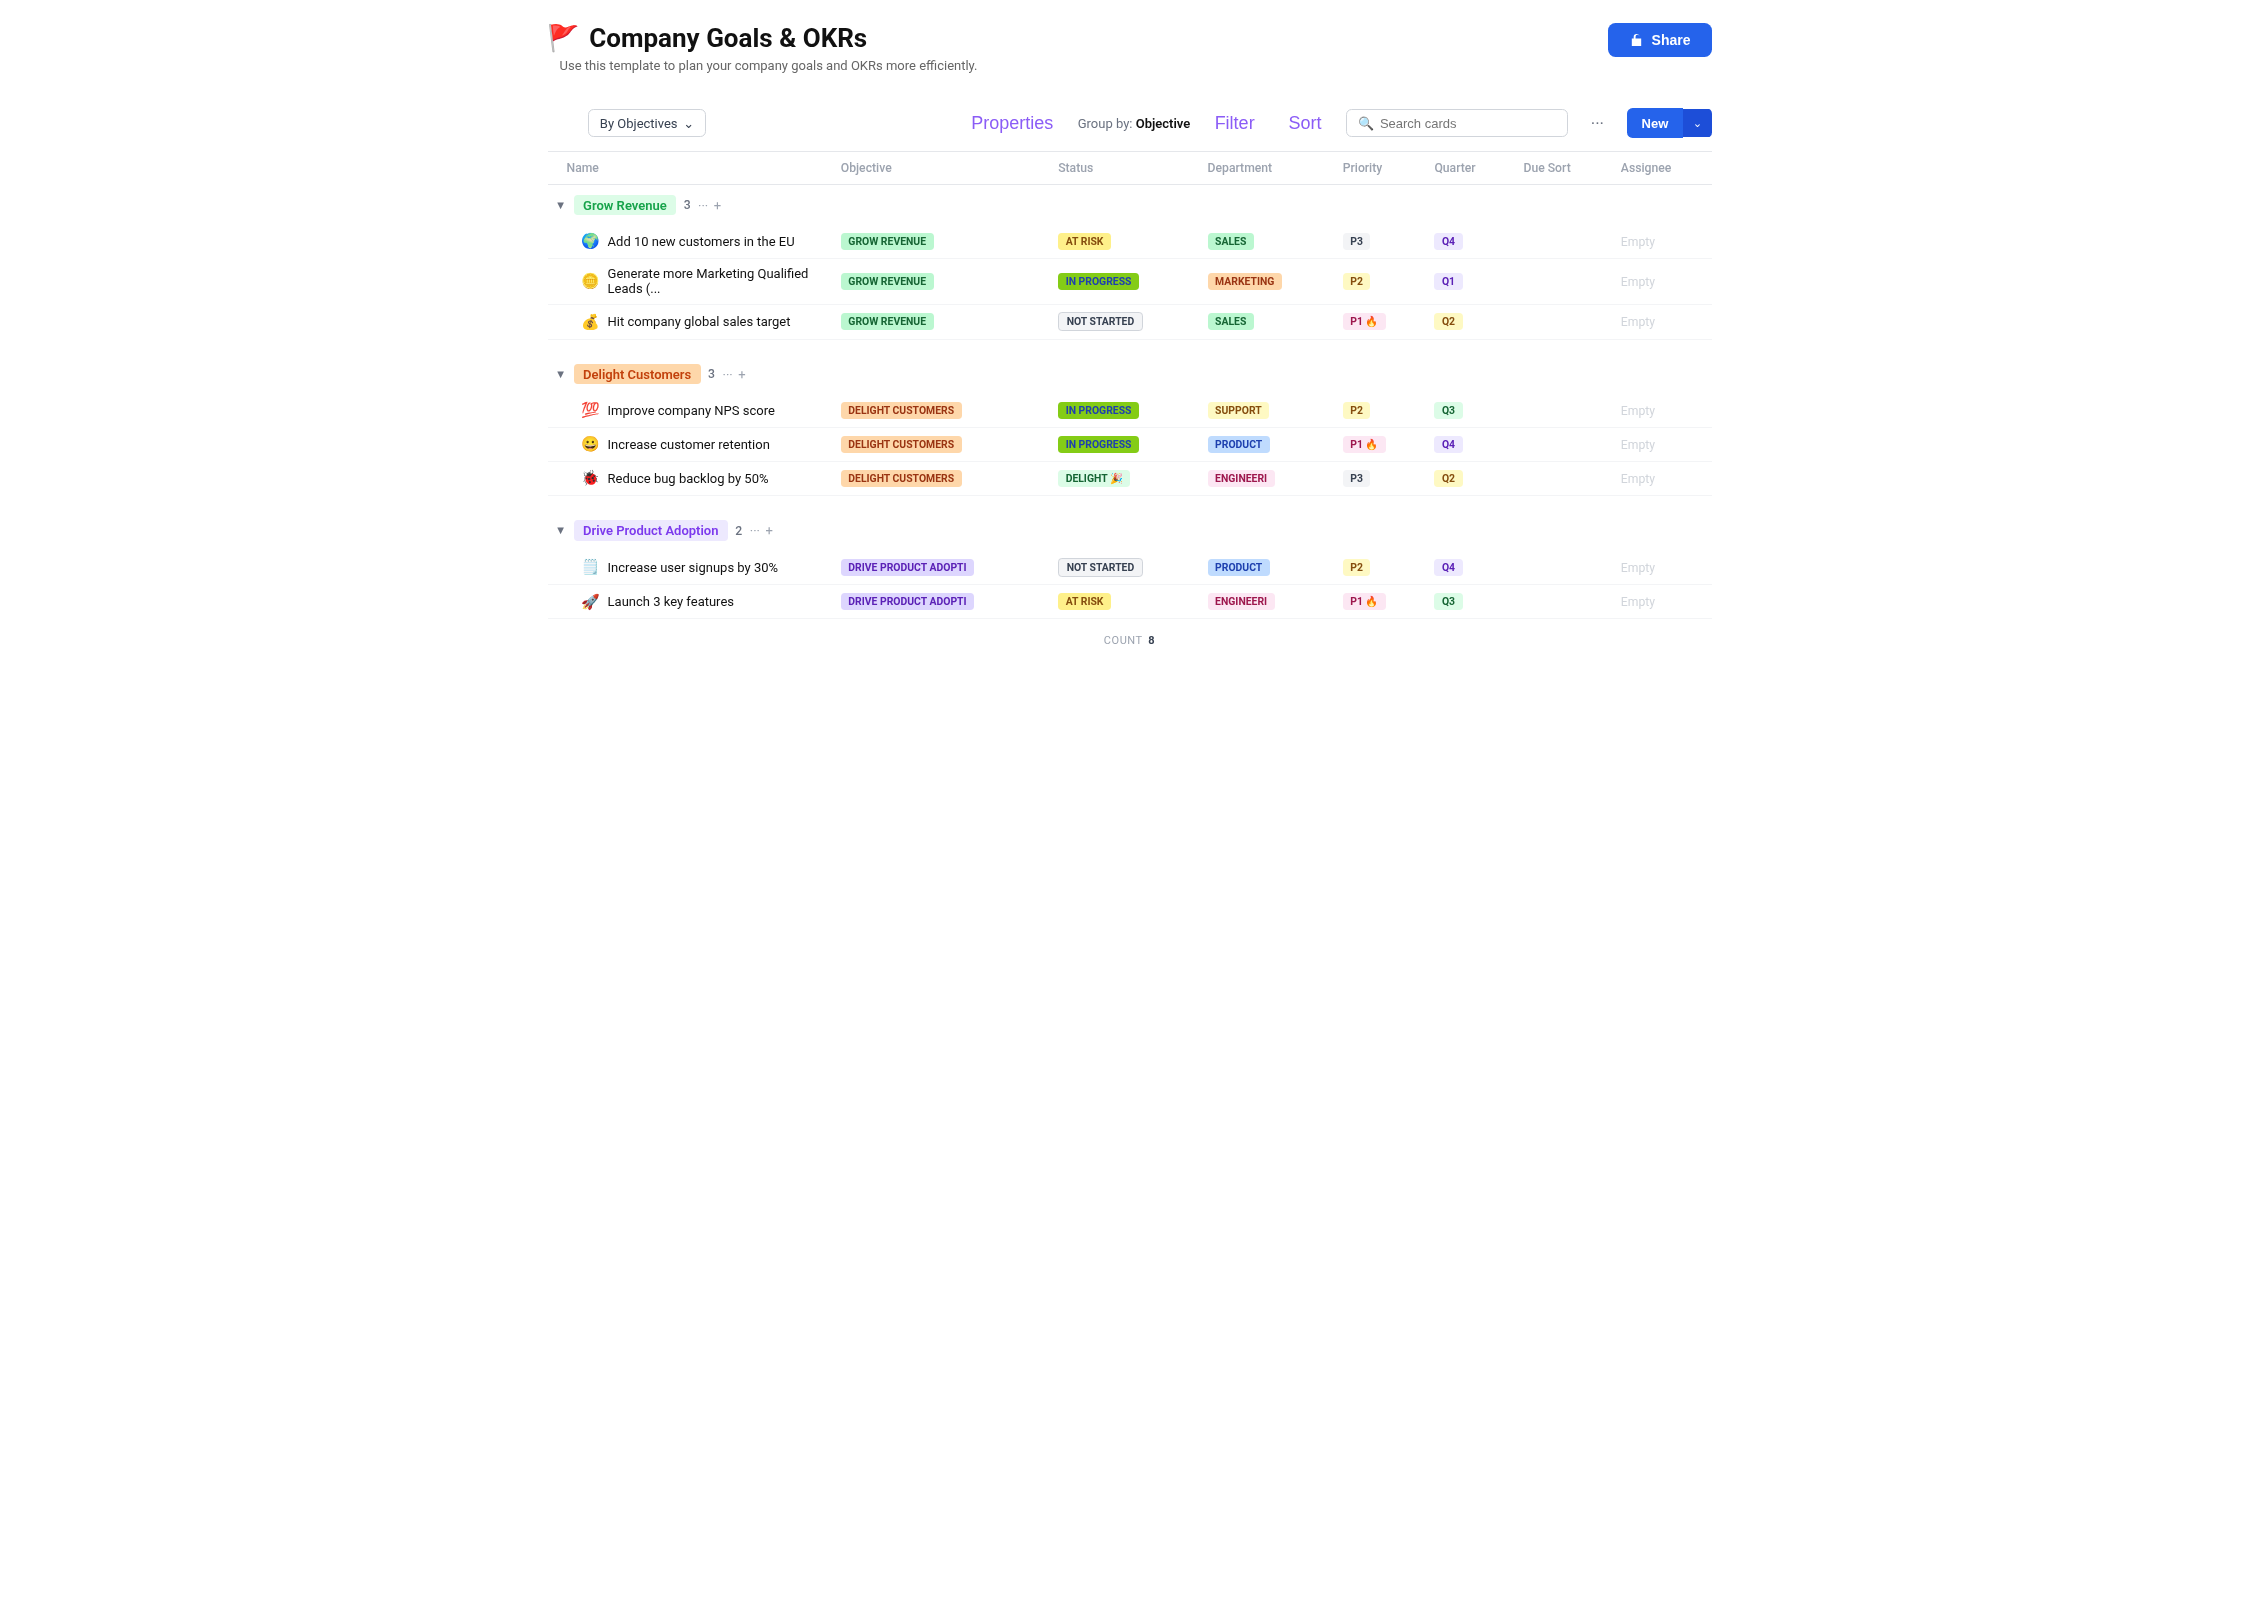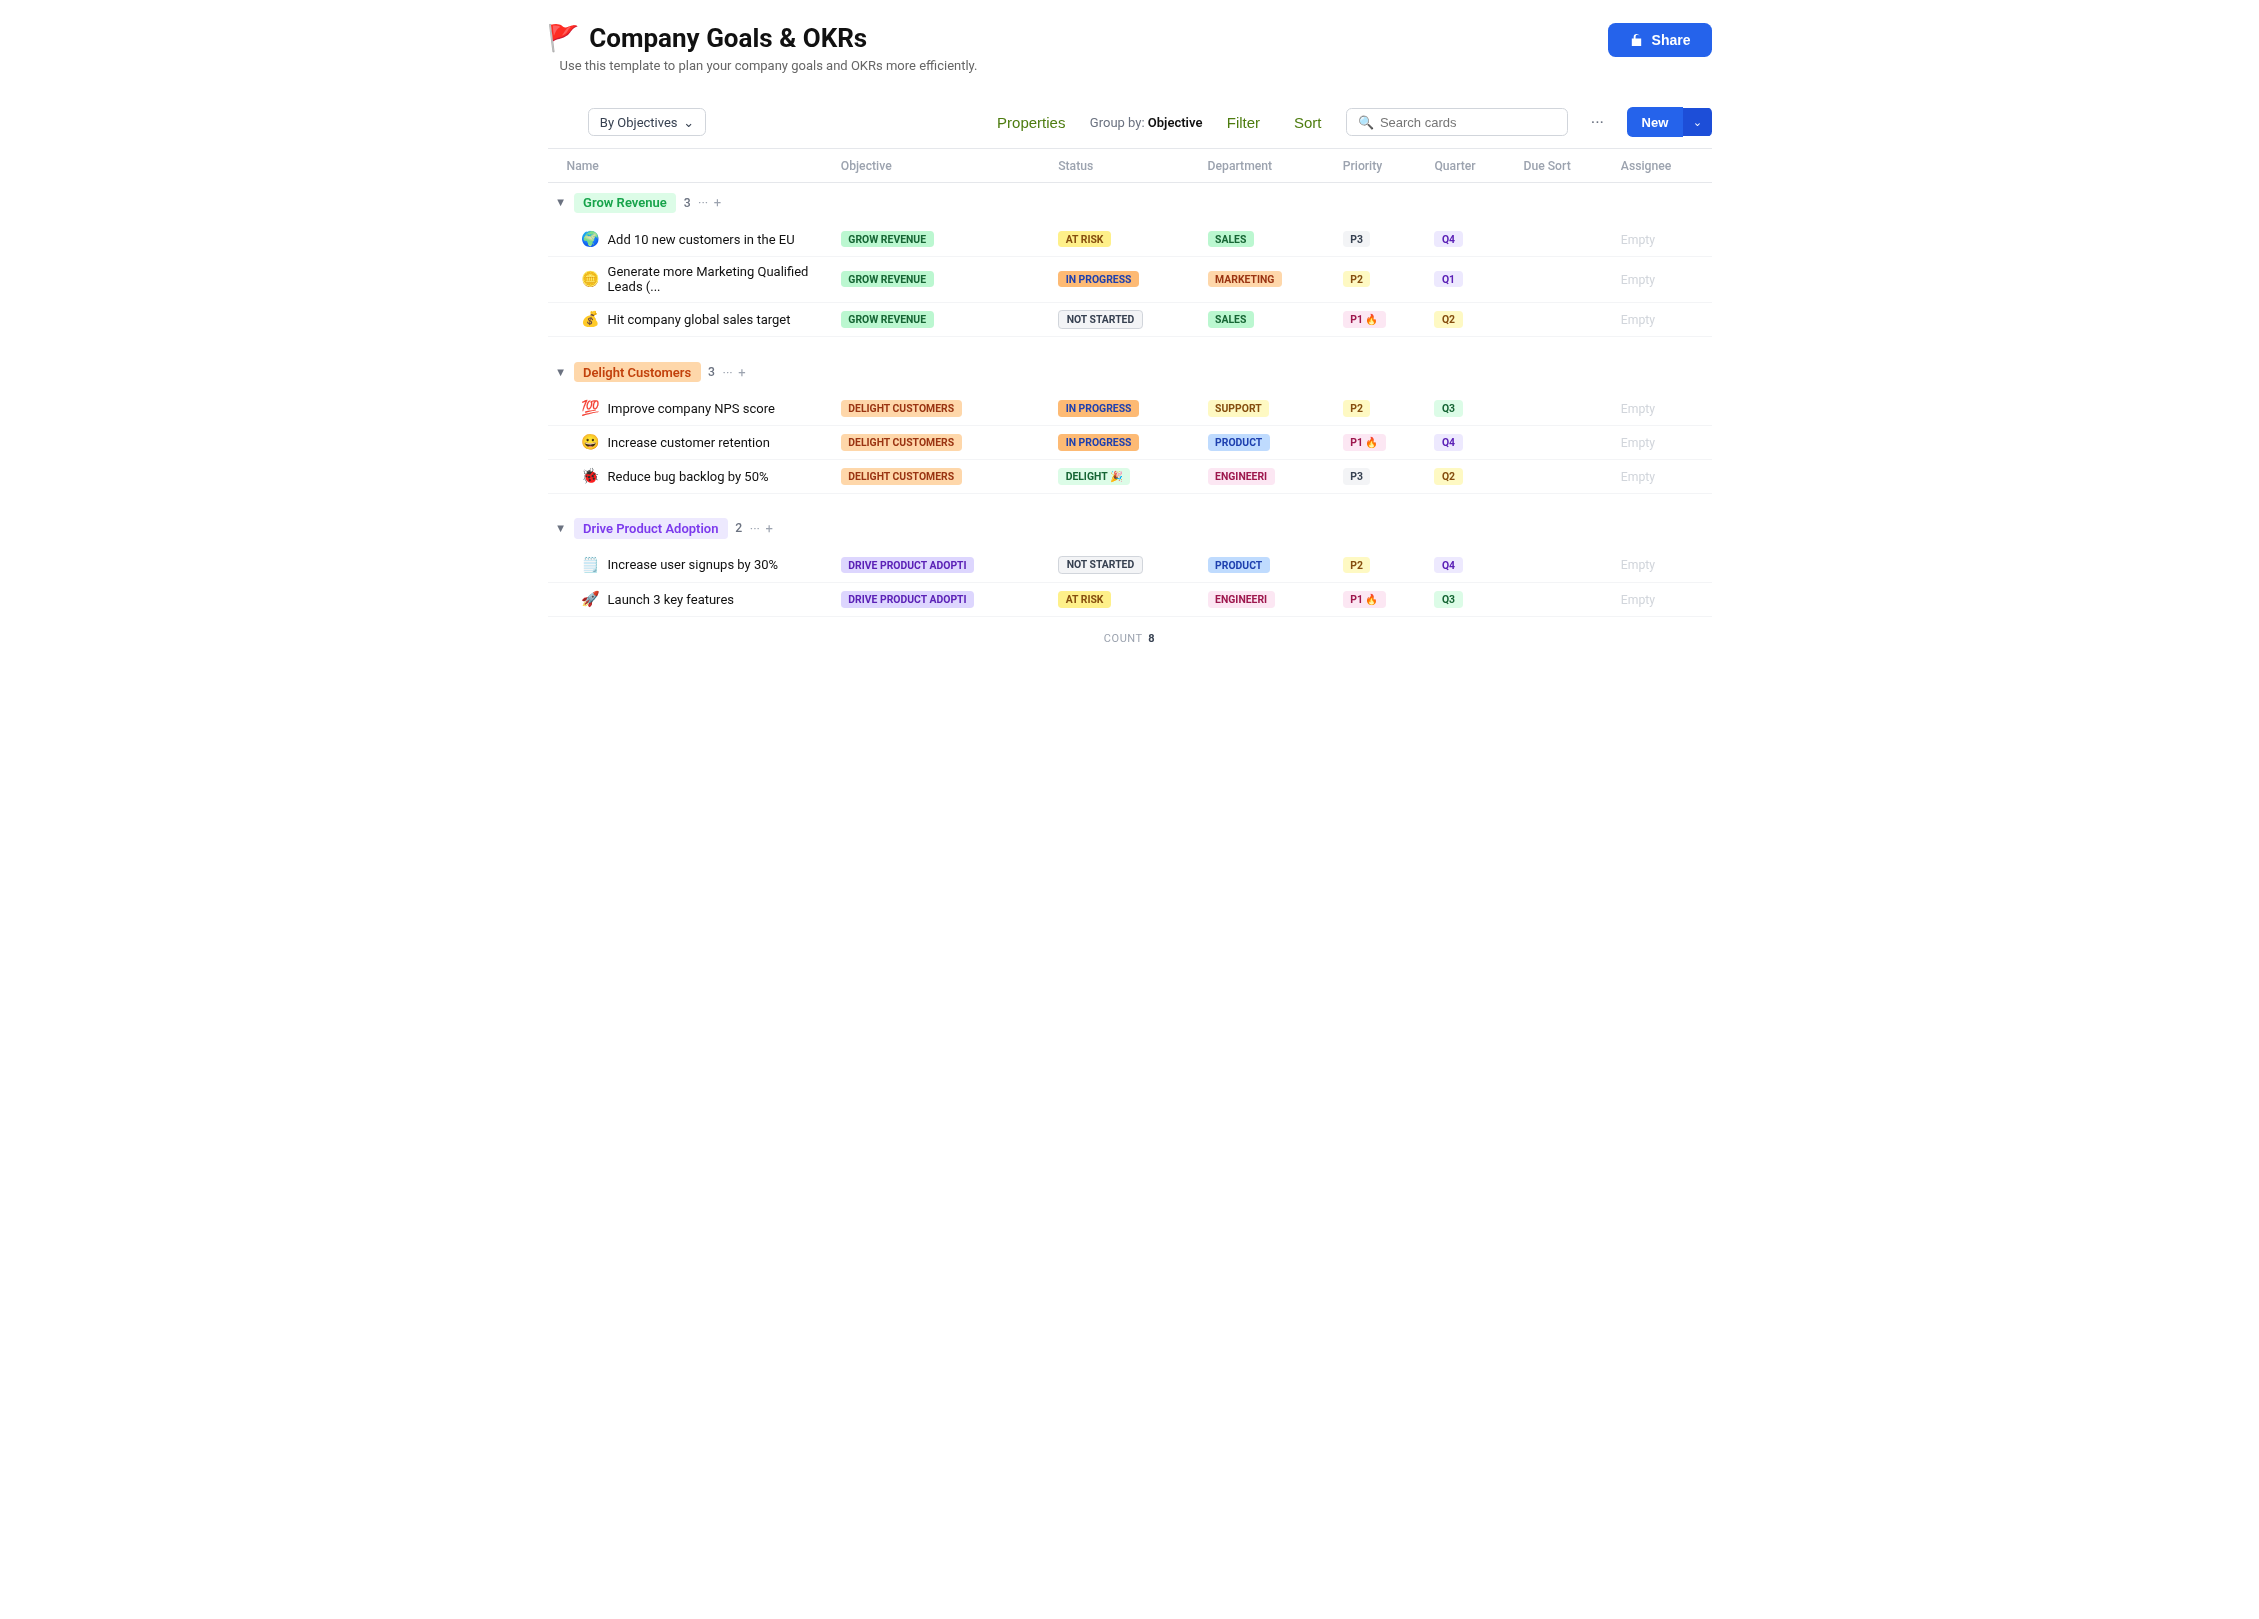--- a/index.html
+++ b/index.html
@@ -13,21 +13,21 @@
     .page-title { display: flex; align-items: center; gap: 9.4px; font-size: 26px; font-weight: 700; color: #111; }
     .page-title-icon { font-size: 26px; }
     .page-subtitle { font-size: 13px; color: #666; margin-left: 12px; }
     .share-btn { display: flex; align-items: center; gap: 7.5px; background: #2563eb; color: #fff; border: none; border-radius: 7.5px; padding: 9.4px 21px; font-size: 14px; font-weight: 600; cursor: pointer; }
     .share-btn svg { width: 15px; height: 15px; }
 
     
     .toolbar { display: flex; align-items: center; gap: 15px; padding: 11.3px 0; border-bottom: 0.9px solid #e5e7eb; margin-bottom: 0; }
     .view-select { display: flex; align-items: center; gap: 5.6px; border: 0.9px solid #d1d5db; border-radius: 5.6px; padding: 5.6px 11.3px; cursor: pointer; font-size: 13px; color: #374151; background: #fff; margin-left: 40px; }
     .toolbar-spacer { flex: 1; }
-    .toolbar-btn { background: none; border: none; color: #4d7c0f; font-size: 15px; cursor: pointer; padding: 5.6px 9.4px; }
+    .toolbar-btn { background: none; border: none; color: #8b5cf6; font-size: 18px; cursor: pointer; padding: 5.6px 9.4px; }
     .group-by { font-size: 13px; color: #6b7280; }
     .group-by strong { color: #111; font-weight: 600; }
     .search-box { display: flex; align-items: center; gap: 5.6px; border: 0.9px solid #d1d5db; border-radius: 5.6px; padding: 5.6px 11.3px; min-width: 169px; background: #fff; }
     .search-box input { border: none; outline: none; font-size: 13px; color: #374151; width: 100%; background: transparent; }
     .search-icon { color: #9ca3af; font-size: 13px; }
     .ellipsis-btn { color: #6b7280; font-size: 17px; cursor: pointer; padding: 3.8px 7.5px; }
     .new-btn-group { display: flex; align-items: center; border-radius: 5.6px; overflow: hidden; }
     .new-btn { background: #2563eb; color: #fff; border: none; padding: 7.5px 15px; font-size: 13px; font-weight: 600; cursor: pointer; }
     .new-btn-caret { background: #1d4ed8; color: #fff; border: none; padding: 7.5px 9.4px; cursor: pointer; font-size: 11.3px; }
 
@@ -52,21 +52,21 @@
     .data-row td { padding: 7.5px 11.3px; border-bottom: 0.9px solid #f3f4f6; vertical-align: middle; }
     .row-name { display: flex; align-items: center; gap: 7.5px; font-size: 13px; color: #111; }
     .row-icon { font-size: 15px; }
 
     
     .badge { display: inline-block; padding: 1.9px 7.5px; border-radius: 3.8px; font-size: 10.4px; font-weight: 700; white-space: nowrap; }
     .badge-grow-revenue { background: #bbf7d0; color: #166534; }
     .badge-delight { background: #fed7aa; color: #9a3412; }
     .badge-drive { background: #ddd6fe; color: #5b21b6; }
     .badge-at-risk { background: #fef08a; color: #854d0e; }
-    .badge-in-progress { background: #fdba74; color: #1e40af; }
+    .badge-in-progress { background: #84cc16; color: #1e40af; }
     .badge-not-started { background: #f3f4f6; color: #374151; border: 0.9px solid #d1d5db; }
     .badge-complete { background: #dcfce7; color: #166534; }
     .badge-sales { background: #bbf7d0; color: #166534; }
     .badge-marketing { background: #fed7aa; color: #9a3412; }
     .badge-support { background: #fef9c3; color: #854d0e; }
     .badge-product { background: #bfdbfe; color: #1e40af; }
     .badge-engineering { background: #fce7f3; color: #9d174d; }
     .badge-p1 { background: #fce7f3; color: #9d174d; font-weight: 700; }
     .badge-p2 { background: #fef9c3; color: #854d0e; font-weight: 700; }
     .badge-p3 { background: #f3f4f6; color: #374151; font-weight: 700; }

